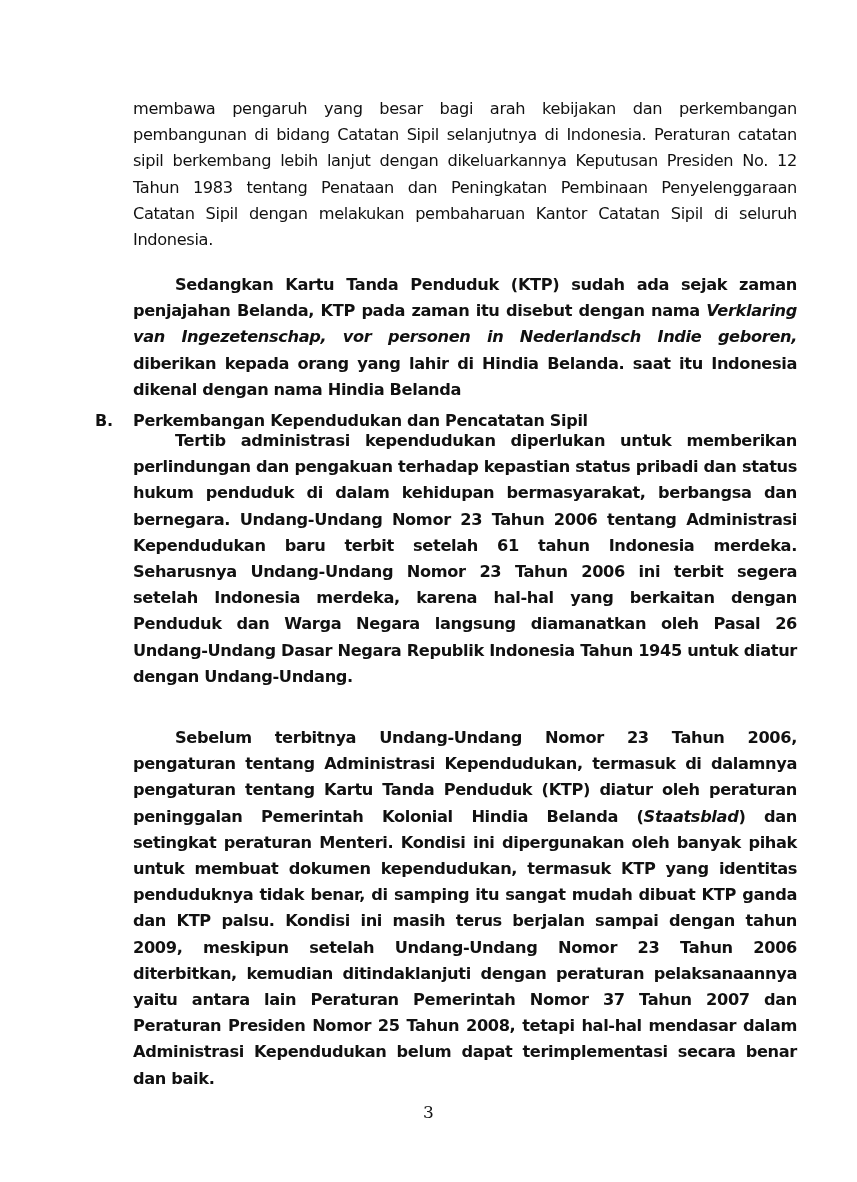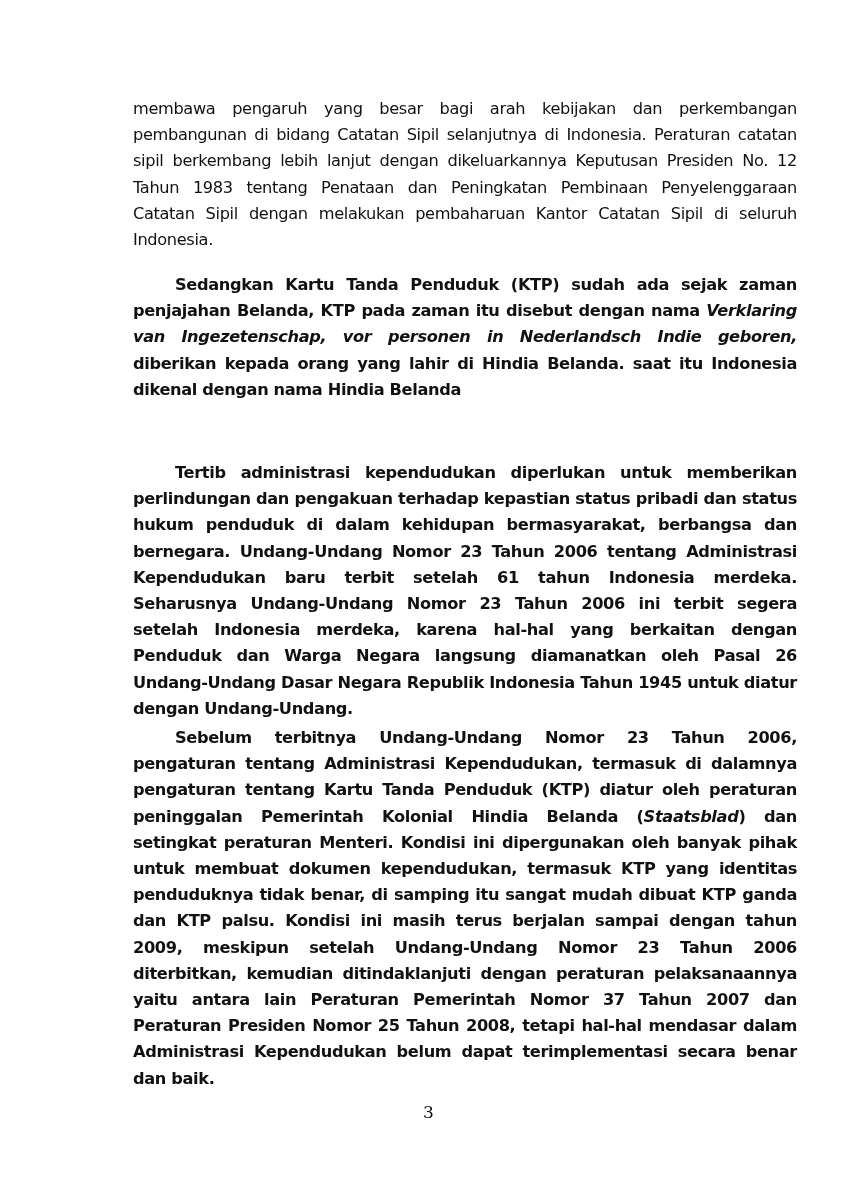--- a/index.html
+++ b/index.html
@@ -14,40 +14,41 @@
     .indent { text-indent: 42px; font-weight: bold; }
     .it { font-style: italic; }
     #block1 { top: 88px; margin-top: 8px; }
     #block2 { top: 272px; }
     .heading {
       position: absolute; left: 95px; top: 411px; width: 710px;
       font-family: "DejaVu Sans", sans-serif; font-weight: bold; font-size: 16px;
       letter-spacing: -0.3px; margin: 0;
     }
     .heading .num { display: inline-block; width: 38px; }
-    #block3 { top: 460px; }
+    #block3 { top: 428px; }
     #block4 { top: 725px; }
     .page-number {
       position: absolute; left: 0; width: 857px; top: 1102px; text-align: center;
       font-family: "DejaVu Serif", serif; font-size: 17px;
     }
   </style>
 </head>
 <body>
 
 <div class="page">
 
   <div class="body-text" id="block1">
     <p class="para">membawa pengaruh yang besar bagi arah kebijakan dan perkembangan pembangunan di bidang Catatan Sipil selanjutnya di Indonesia. Peraturan catatan sipil berkembang lebih lanjut dengan dikeluarkannya Keputusan Presiden No. 12 Tahun 1983 tentang Penataan dan Peningkatan Pembinaan Penyelenggaraan Catatan Sipil dengan melakukan pembaharuan Kantor Catatan Sipil di seluruh Indonesia.</p>
   </div>
 
   <div class="body-text" id="block2">
     <p class="para indent"><span>Sedangkan Kartu Tanda Penduduk (KTP) sudah ada sejak zaman penjajahan Belanda, KTP pada zaman itu disebut dengan nama </span><span class="it">Verklaring van Ingezetenschap, vor personen in Nederlandsch Indie geboren,</span><span> diberikan kepada orang yang lahir di Hindia Belanda. saat itu Indonesia dikenal dengan nama Hindia Belanda</span></p>
   </div>
 
+  <h2 class="heading"><span class="num">B.</span><span>Perkembangan Kependudukan dan Pencatatan Sipil</span></h2>
 
   <div class="body-text" id="block3">
     <p class="para indent">Tertib administrasi kependudukan diperlukan untuk memberikan perlindungan dan pengakuan terhadap kepastian status pribadi dan status hukum penduduk di dalam kehidupan bermasyarakat, berbangsa dan bernegara. Undang-Undang Nomor 23 Tahun 2006 tentang Administrasi Kependudukan baru terbit setelah 61 tahun Indonesia merdeka. Seharusnya Undang-Undang Nomor 23 Tahun 2006 ini terbit segera setelah Indonesia merdeka, karena hal-hal yang berkaitan dengan Penduduk dan Warga Negara langsung diamanatkan oleh Pasal 26 Undang-Undang Dasar Negara Republik Indonesia Tahun 1945 untuk diatur dengan Undang-Undang.</p>
   </div>
 
   <div class="body-text" id="block4">
     <p class="para indent"><span>Sebelum terbitnya Undang-Undang Nomor 23 Tahun 2006, pengaturan tentang Administrasi Kependudukan, termasuk di dalamnya pengaturan tentang Kartu Tanda Penduduk (KTP) diatur oleh peraturan peninggalan Pemerintah Kolonial Hindia Belanda (</span><span class="it">Staatsblad</span><span>) dan setingkat peraturan Menteri. Kondisi ini dipergunakan oleh banyak pihak untuk membuat dokumen kependudukan, termasuk KTP yang identitas penduduknya tidak benar, di samping itu sangat mudah dibuat KTP ganda dan KTP palsu. Kondisi ini masih terus berjalan sampai dengan tahun 2009, meskipun setelah Undang-Undang Nomor 23 Tahun 2006 diterbitkan, kemudian ditindaklanjuti dengan peraturan pelaksanaannya yaitu antara lain Peraturan Pemerintah Nomor 37 Tahun 2007 dan Peraturan Presiden Nomor 25 Tahun 2008, tetapi hal-hal mendasar dalam Administrasi Kependudukan belum dapat terimplementasi secara benar dan baik.</span></p>
   </div>
 
   <div class="page-number">3</div>

